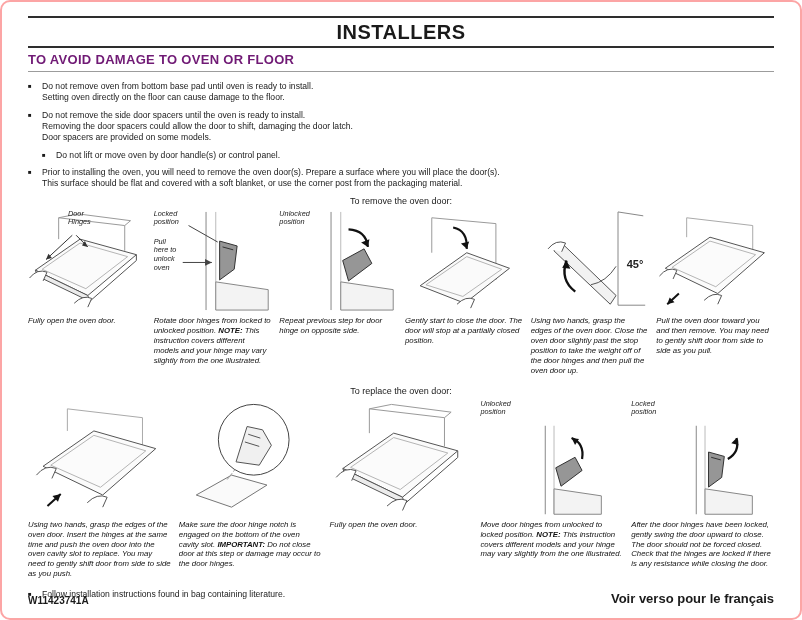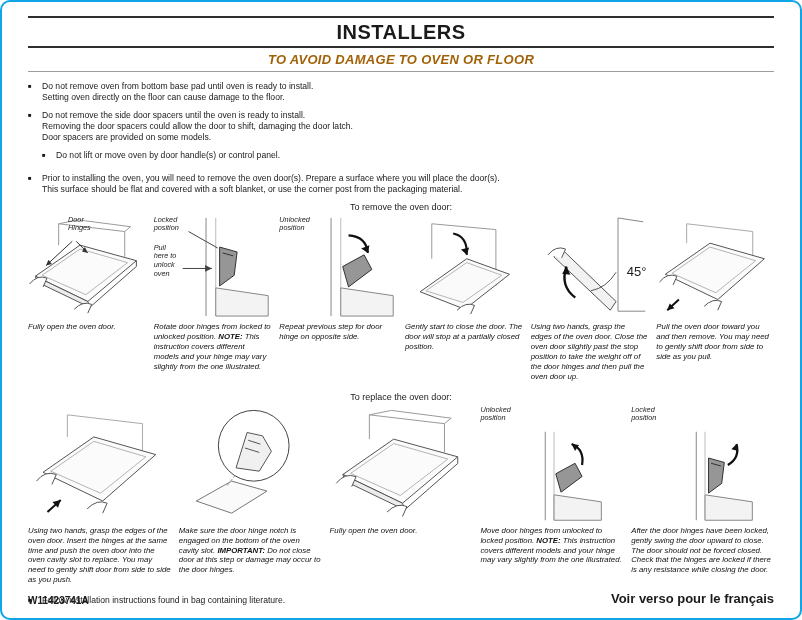--- a/index.html
+++ b/index.html
@@ -1,41 +1,41 @@
 <!DOCTYPE html>
 <html><head>
 <meta charset="utf-8">
 <style>
   * { margin:0; padding:0; box-sizing:border-box; }
   html,body { background:#fff; }
   body { width:802px; height:620px; font-family:"Liberation Sans", sans-serif; color:#1a1a1a; }
-  .page { position:relative; width:802px; height:620px; border:2px solid #0ea5e9; border-radius:10px; padding:14px 26px 0; overflow:hidden; background:#fff; }
+  .page { position:relative; width:802px; height:620px; border:2px solid #fca5a5; border-radius:10px; padding:14px 26px 0; overflow:hidden; background:#fff; }
 
   .hr-heavy { border-top:2px solid #2e2e2e; }
   .hr-light { border-top:1px solid #9c9c9c; }
   .title { text-align:center; font-size:20px; font-weight:bold; letter-spacing:.5px; padding:3px 0 2px; }
-  .subtitle { text-align:center; font-size:13px; font-weight:bold; color:#a16207; letter-spacing:.3px; padding:4px 0 4px;font-style:italic; }
+  .subtitle { text-align:left; font-size:13px; font-weight:bold; color:#701a75; letter-spacing:.3px; padding:4px 0 4px; }
 
   .bullets { margin-top:9px; font-size:8.6px; line-height:1.32; }
   .bullet { display:flex; margin-bottom:6px; }
   .bullet .sq { flex:0 0 14px; }
   .sq::before { content:"■"; font-size:6px; position:relative; top:-1px; }
-  .bullet.sub { margin-left:14px; margin-bottom:12px; }
+  .bullet.sub { margin-left:14px; margin-bottom:6px; }
   .pre { white-space:pre-line; }
 
   .sec-heading { font-size:9px; margin:6px 0 4px;text-align:center; }
 
   .steps { display:flex; gap:8px; }
   .col { flex:1 1 0; min-width:0; }
   .fig { position:relative; height:102px; }
   .fig.tall { height:116px; }
   .fig svg { position:absolute; left:0; bottom:0; width:100%; height:100%; }
   .fig.tall svg.low { height:92px; }
   .lbl { position:absolute; font-style:italic; font-size:7.3px; line-height:1.18; color:#222; z-index:2; }
-  .lbl-bold { font-style:normal; font-weight:normal; font-size:13px; }
+  .lbl-bold { font-style:normal; font-weight:bold; font-size:11px; }
   .cap { font-size:7.8px; font-style:italic; line-height:1.28; margin-top:4px; color:#111; }
   .noteb { font-weight:bold; }
 
   .footline { margin-top:10px; }
   .docnum { position:absolute; left:26px; bottom:12px; font-size:10px; font-weight:bold; }
   .verso { position:absolute; right:26px; bottom:12px; font-size:13px; font-weight:bold; }
 
   svg path, svg circle { vector-effect:non-scaling-stroke; }
 </style>
 </head>

